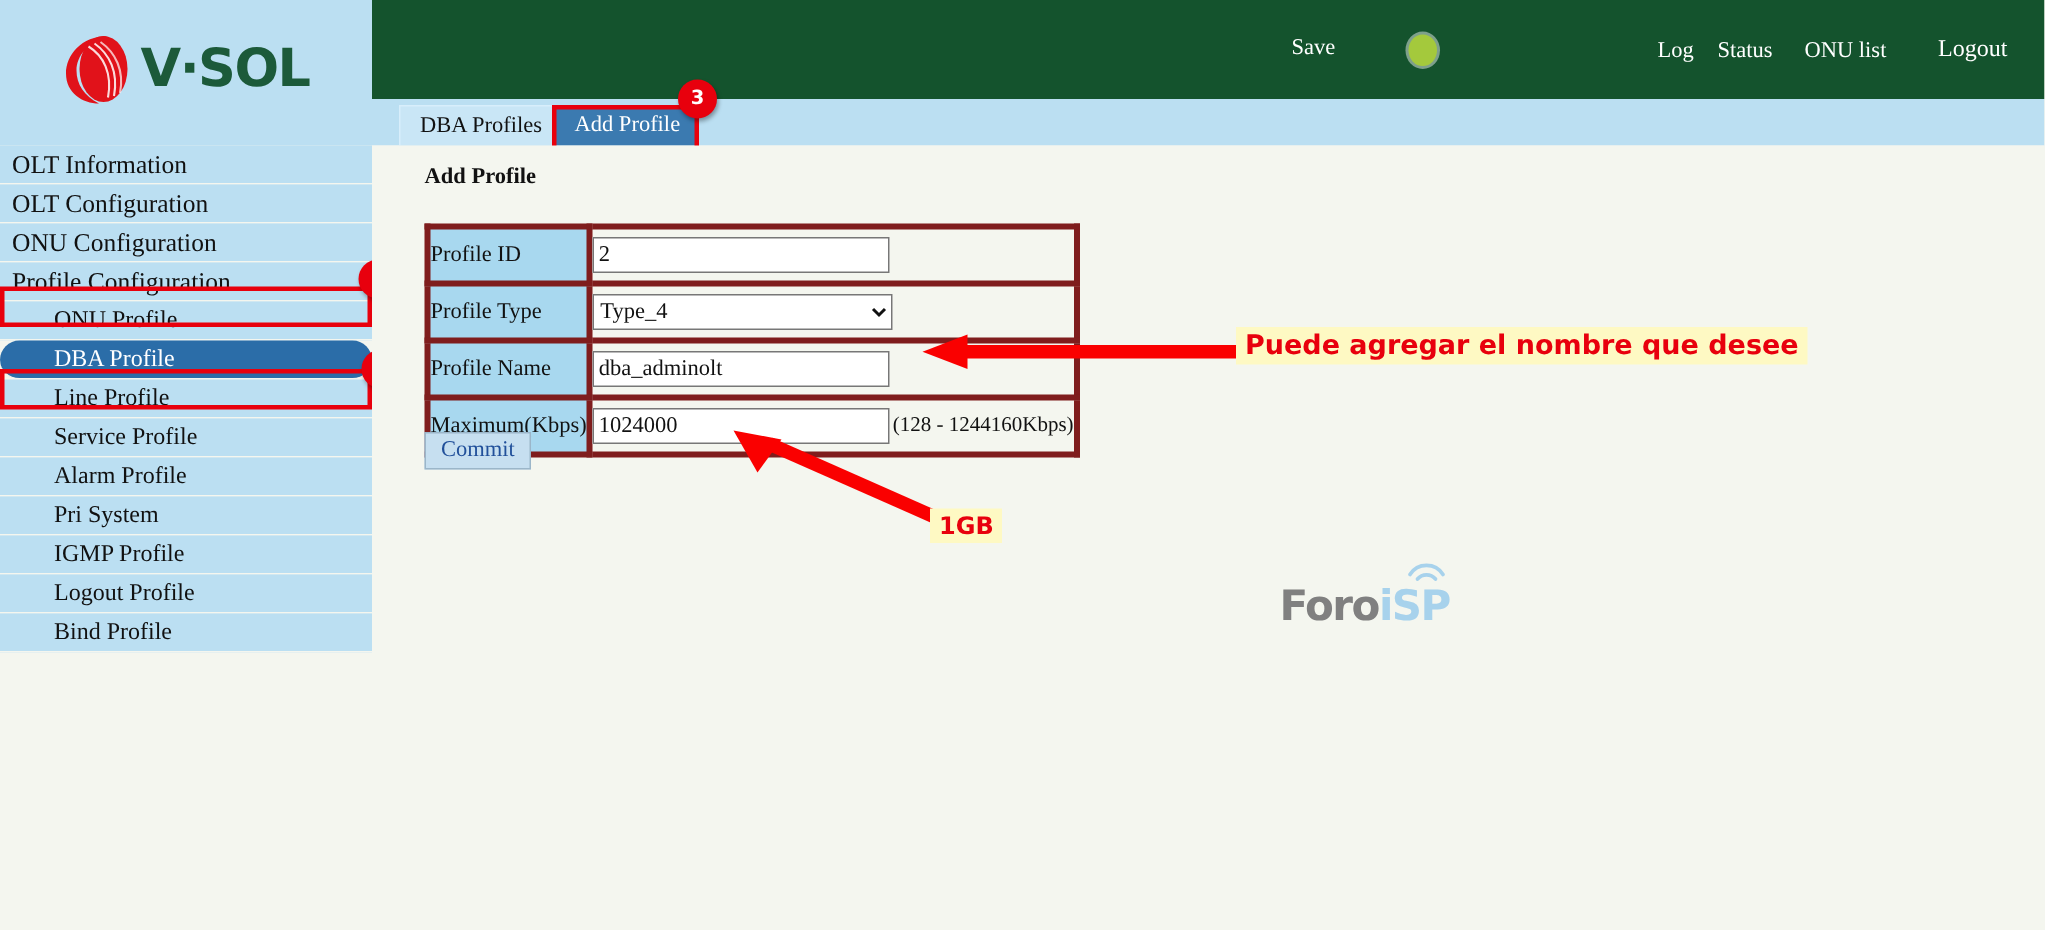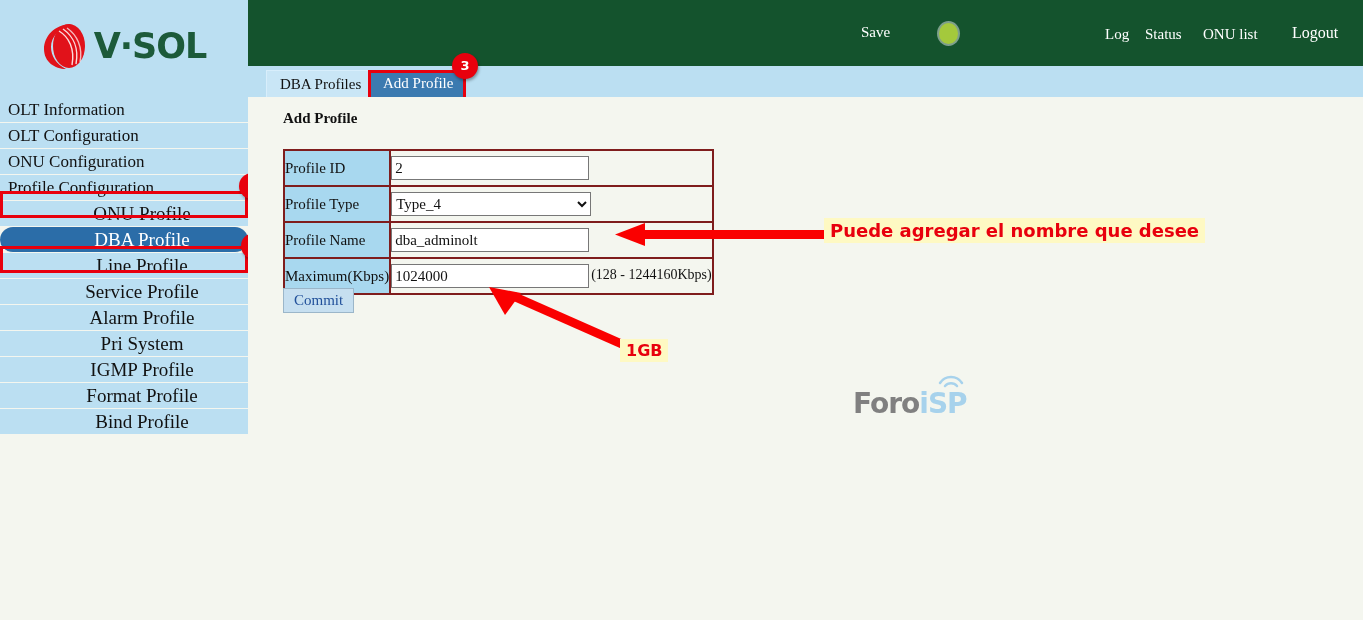--- a/index.html
+++ b/index.html
@@ -117,23 +117,22 @@
     background: #bbdff2;
     border-bottom: 1px solid #f4f6ef;
     color: #111;
     font-size: 17px;
     padding-left: 8px;
     box-sizing: border-box;
     cursor: pointer;
     white-space: nowrap;
   }
   .nav-item.child {
-    font-size: 19px;
+    font-size: 16px;
     padding-left: 36px;
-    text-align: center;
   }
   .nav-item.selected {
     background: #2b6da8;
     color: #ffffff;
     border-radius: 13px;
   }
   .nav-highlight {
     position: absolute;
     border: 3px solid #e8000d;
     box-sizing: border-box;
@@ -153,21 +152,21 @@
     font-weight: bold;
     color: #111;
   }
   table.form {
     position: absolute;
     left: 35px; top: 52px;
     border-collapse: collapse;
     border: 1px solid #333;
   }
   table.form td {
-    border: 2px solid #7f1d1d;
+    border: 4px solid #7f1d1d;
     font-size: 15px;
     color: #111;
     padding: 0;
     height: 34px;
   }
   td.label {
     background: #a8d8ef;
     padding: 0 8px;
     white-space: nowrap;
   }
@@ -308,21 +307,21 @@
     <div class="nav-item">OLT Configuration</div>
     <div class="nav-item">ONU Configuration</div>
     <div class="nav-item">Profile Configuration</div>
     <div class="nav-item child">ONU Profile</div>
     <div class="nav-item child selected">DBA Profile</div>
     <div class="nav-item child">Line Profile</div>
     <div class="nav-item child">Service Profile</div>
     <div class="nav-item child">Alarm Profile</div>
     <div class="nav-item child">Pri System</div>
     <div class="nav-item child">IGMP Profile</div>
-    <div class="nav-item child">Format Profile</div>
+    <div class="nav-item child">Logout Profile</div>
     <div class="nav-item child">Bind Profile</div>
   </div>
 
   <div class="nav-highlight" style="left:0px; top:191px; width:248px; height:27px;"></div>
   <div class="nav-highlight" style="left:0px; top:246px; width:248px; height:27px;"></div>
   <div class="badge" style="left:239px; top:173px;">1</div>
   <div class="badge" style="left:241px; top:233px;">2</div>
 
   <div class="main">
 

